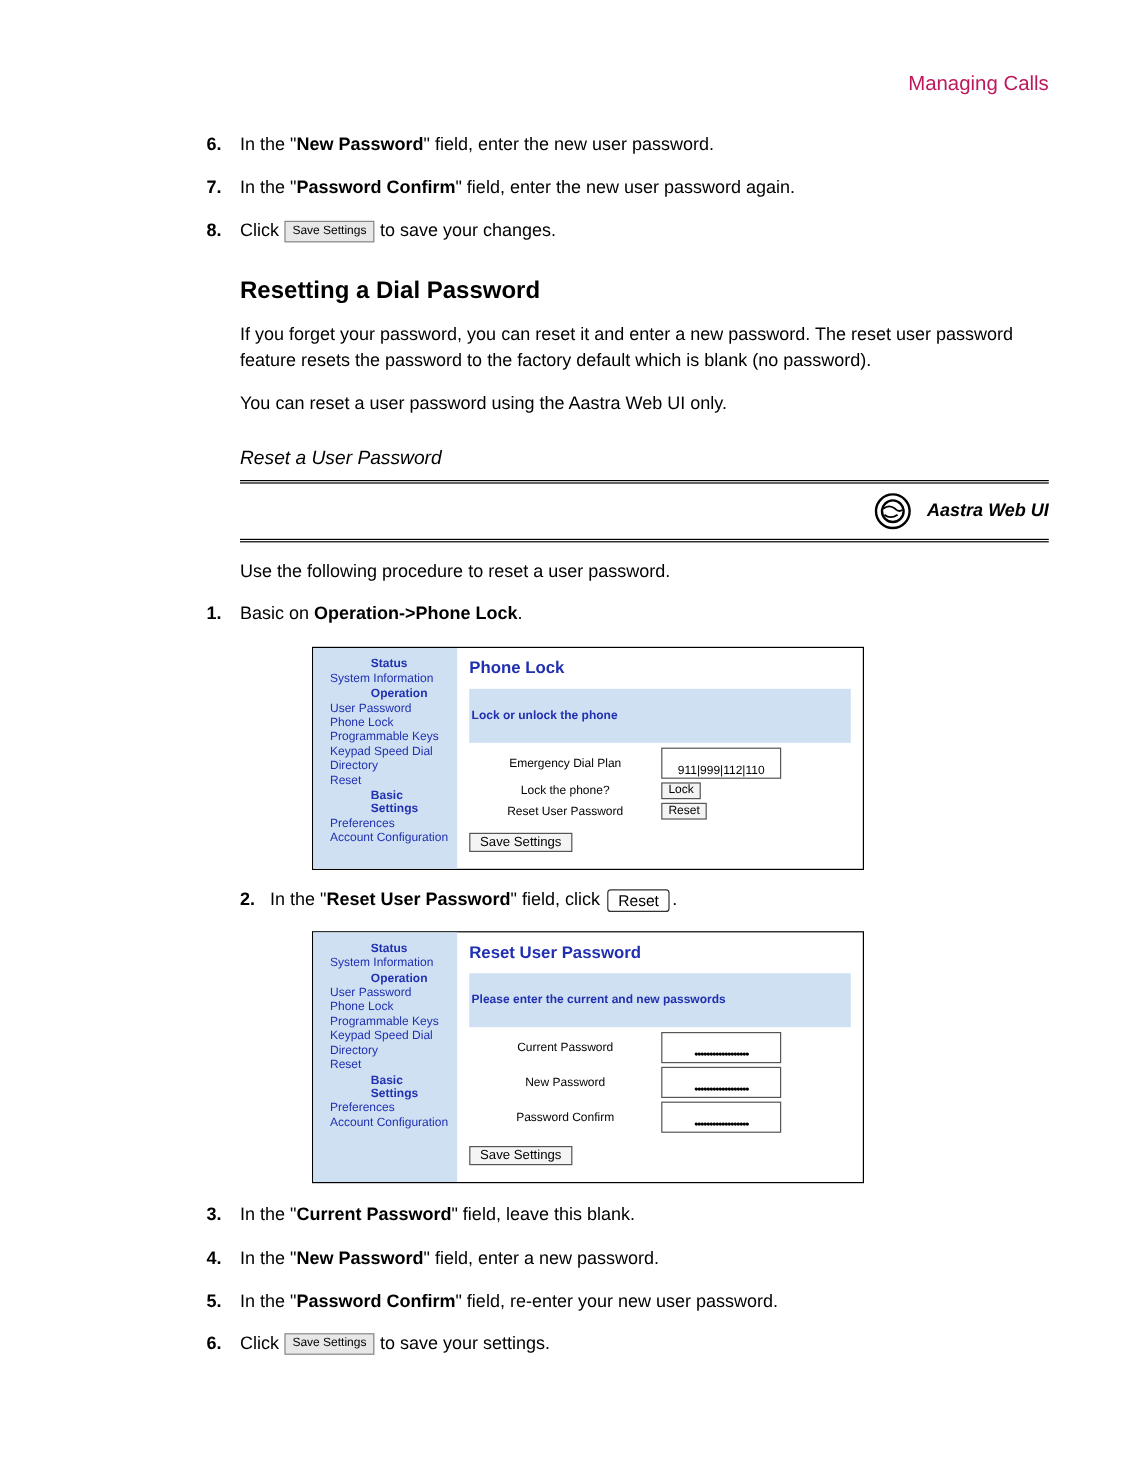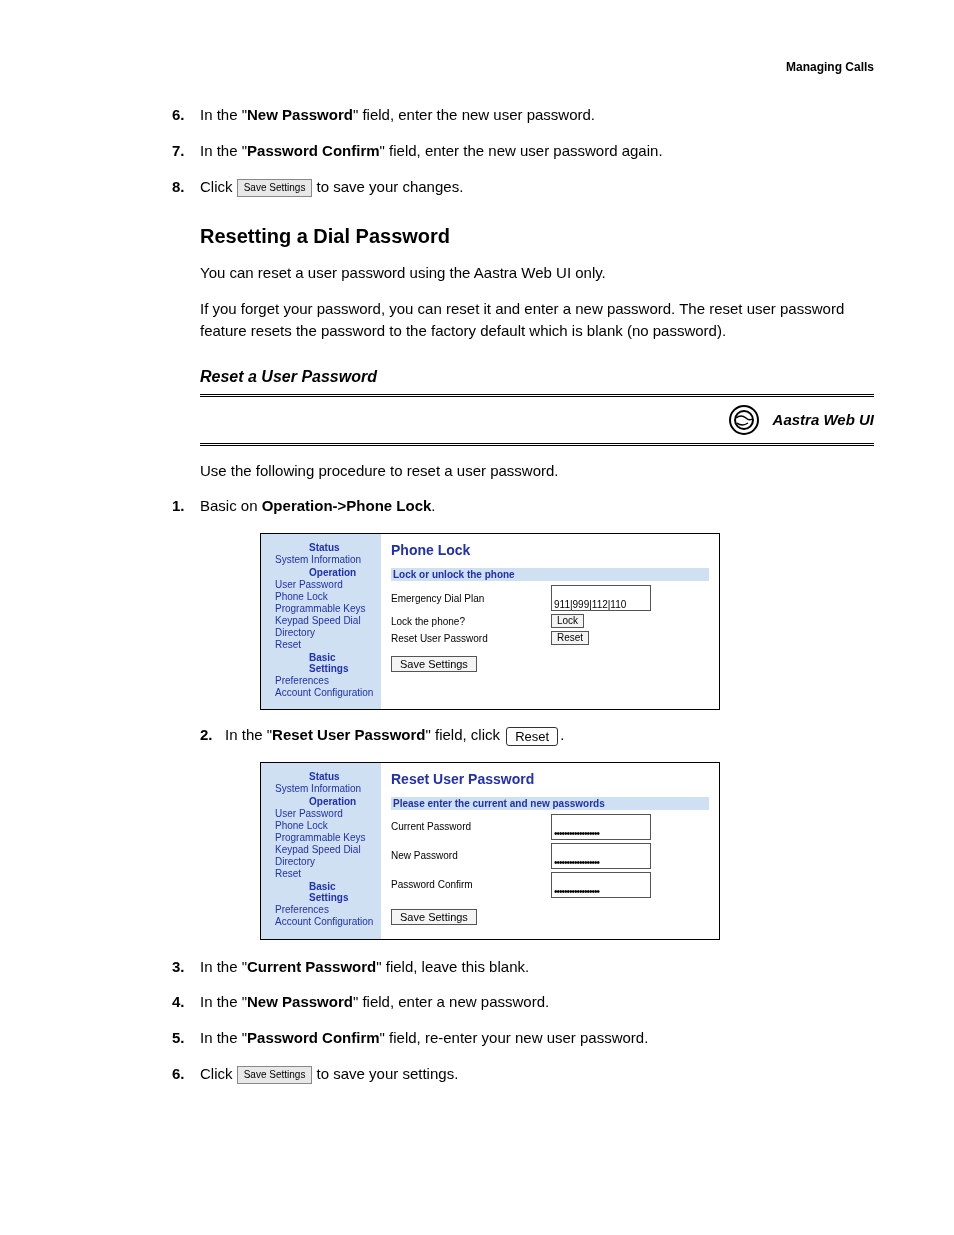--- a/index.html
+++ b/index.html
@@ -10,24 +10,23 @@
     background: #fff;
     color: #000;
     width: 954px;
   }
   .page {
     padding: 60px 80px 40px 80px;
     position: relative;
   }
   .page-header {
     text-align: right;
-    font-size: 12px;
-    color: #000000;
+    font-size: 17px;
+    color: #be185d;
     margin-bottom: 30px;
-    font-weight: bold;
   }
   .body-text {
     font-size: 15px;
     line-height: 1.45;
     margin: 14px 0;
     padding-left: 120px;
   }
   .body-text.numbered {
     position: relative;
   }
@@ -46,21 +45,21 @@
     line-height: 1.4;
   }
   .section-heading {
     font-size: 20px;
     font-weight: bold;
     margin: 28px 0 10px 120px;
   }
   .subheading-italic {
     font-size: 16px;
     font-style: italic;
-    font-weight: bold;
+    font-weight: normal;
     margin: 26px 0 8px 120px;
   }
   .rule-block {
     margin: 6px 0 6px 120px;
     border-top: 1.5px solid #000;
     border-bottom: 1.5px solid #000;
     padding: 6px 0;
     display: flex;
     align-items: center;
     gap: 14px;
@@ -124,28 +123,29 @@
     color: #2030b0;
     font-weight: bold;
     font-size: 14px;
     margin-bottom: 10px;
   }
   .ui-shot .main .strip {
     background: #cfe0f2;
     color: #2030b0;
     font-weight: bold;
     font-size: 10px;
-    padding: 1px 2px;
+    padding: 17px 2px;
     margin-bottom: 4px;
   }
   .ui-shot .main .row {
     display: flex;
     align-items: center;
     font-size: 10px;
     margin: 3px 0;
+    text-align: center;
   }
   .ui-shot .main .row .lbl { width: 160px; }
   .ui-shot .main .row .val-input {
     border: 1px solid #555;
     font-size: 10px;
     padding: 12px 2px;
     width: 100px;
     height: 13px;
     line-height: 13px;
     font-family: Arial;
@@ -195,22 +195,22 @@
     <span>In the "</span><b>Password Confirm</b><span>" field, enter the new user password again.</span>
   </div>
   <div class="body-text numbered">
     <span class="num">8.</span>
     <span>Click </span>
     <span class="inline-btn">Save Settings</span>
     <span> to save your changes.</span>
   </div>
 
   <div class="section-heading">Resetting a Dial Password</div>
+  <div class="body-text" style="padding-left:120px">If you forget your password, you can reset it and enter a new password. The reset user password feature resets the password to the factory default which is blank (no password).</div>
   <div class="body-text" style="padding-left:120px">You can reset a user password using the Aastra Web UI only.</div>
-  <div class="body-text" style="padding-left:120px">If you forget your password, you can reset it and enter a new password. The reset user password feature resets the password to the factory default which is blank (no password).</div>
 
 
   <div class="subheading-italic">Reset a User Password</div>
 
   <div class="rule-block double">
     <div class="rule-icon globe">
       <svg width="22" height="22" viewBox="0 0 22 22">
           <circle cx="11" cy="11" r="9" fill="none" stroke="#000" stroke-width="2"></circle>
           <path d="M3 9 Q8 5 13 9 Q16 12 19 10" fill="none" stroke="#000" stroke-width="1.5"></path>
           <path d="M4 14 Q9 18 15 14" fill="none" stroke="#000" stroke-width="1.5"></path>

